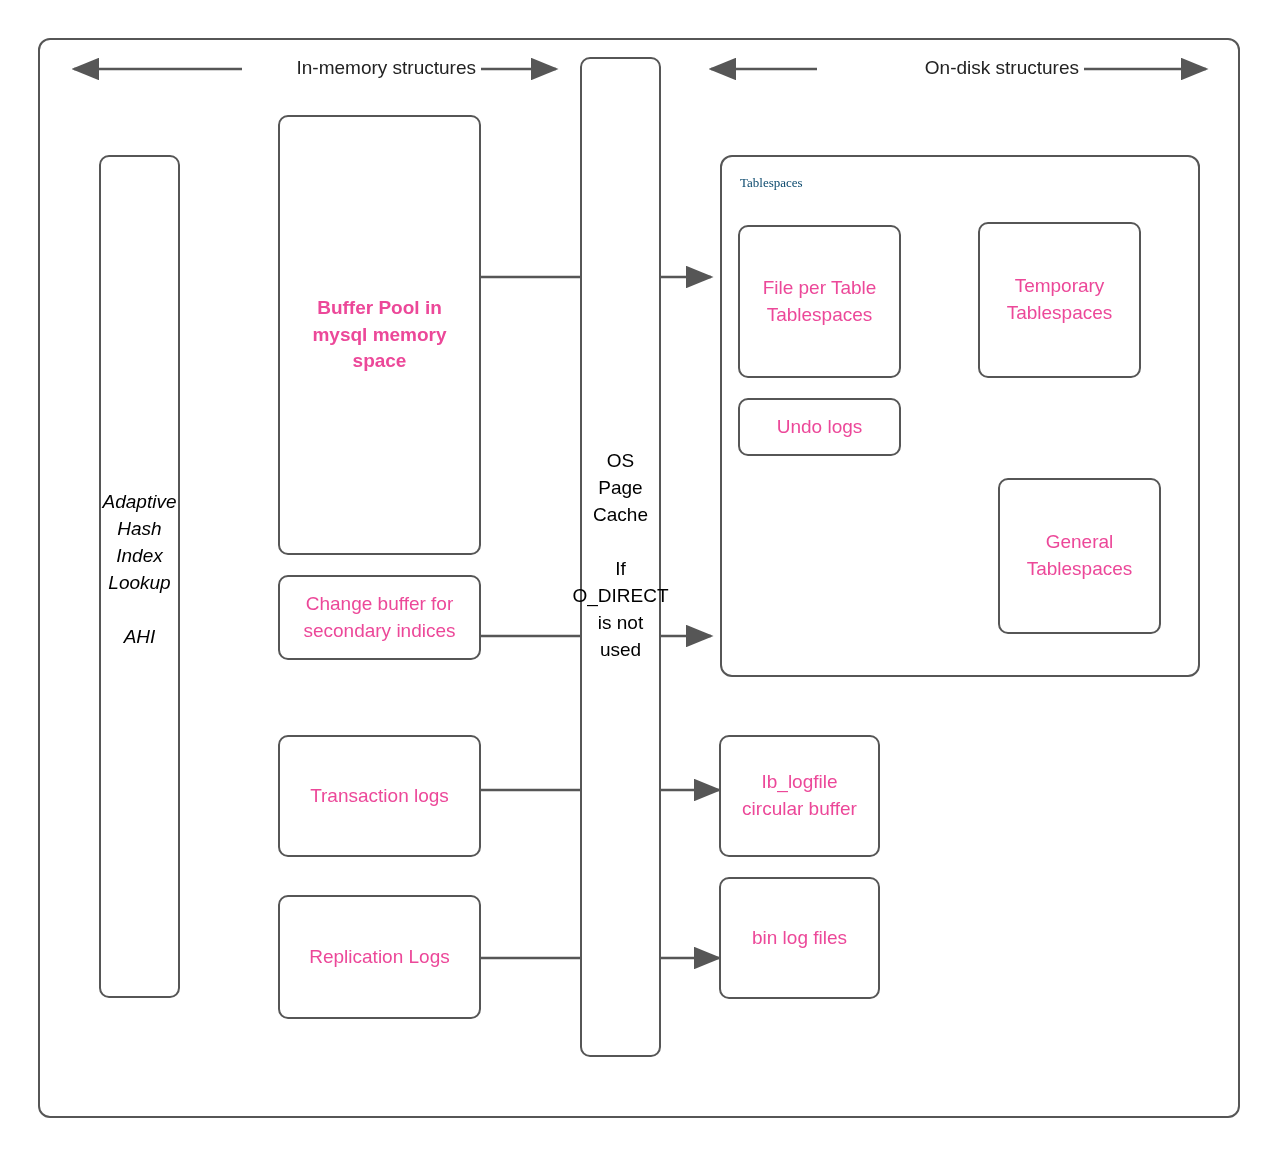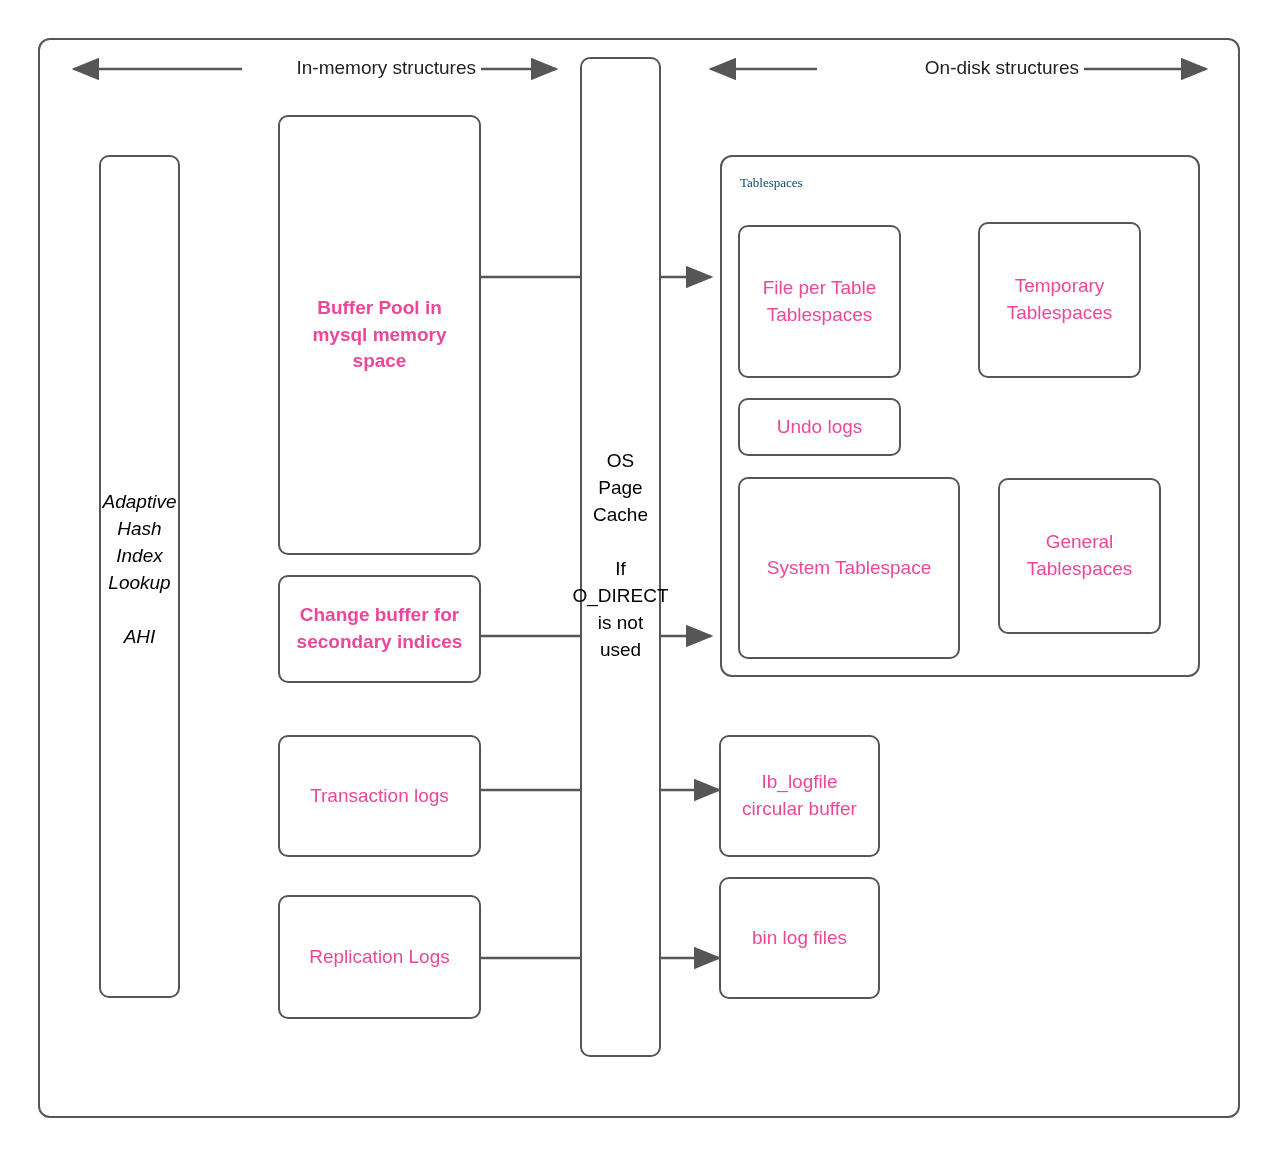--- a/index.html
+++ b/index.html
@@ -113,21 +113,21 @@
     <div>Index</div>
     <div>Lookup</div>
     <div>&nbsp;</div>
     <div>AHI</div>
   </div>
 
   <div class="box" style="left:278px; top:115px; width:203px; height:440px; padding:0 24px;font-weight:bold;">
     <span>Buffer Pool in mysql memory space</span>
   </div>
 
-  <div class="box" style="left:278px; top:575px; width:203px; height:108px; padding:0 1px;font-weight:bold;">
+  <div class="box" style="left:278px; top:575px; width:203px; height:85px; padding:0 1px;">
     <span>Change buffer for secondary indices</span>
   </div>
 
   <div class="box" style="left:278px; top:735px; width:203px; height:122px;">
     <span>Transaction logs</span>
   </div>
 
   <div class="box" style="left:278px; top:895px; width:203px; height:124px;">
     <span>Replication Logs</span>
   </div>
@@ -152,23 +152,20 @@
   </div>
 
   <div class="box" style="left:978px; top:222px; width:163px; height:156px; padding:0 12px;">
     <span>Temporary Tablespaces</span>
   </div>
 
   <div class="box" style="left:738px; top:398px; width:163px; height:58px;">
     <span>Undo logs</span>
   </div>
 
-  <div class="box" style="left:738px; top:477px; width:222px; height:182px; padding:0 10px;">
-    <span>System Tablespace</span>
-  </div>
 
   <div class="box" style="left:998px; top:478px; width:163px; height:156px; padding:0 12px;">
     <span>General Tablespaces</span>
   </div>
 
   <div class="box" style="left:719px; top:735px; width:161px; height:122px; padding:16px 8px;">
     <span>Ib_logfile circular buffer</span>
   </div>
 
   <div class="box" style="left:719px; top:877px; width:161px; height:122px;">

